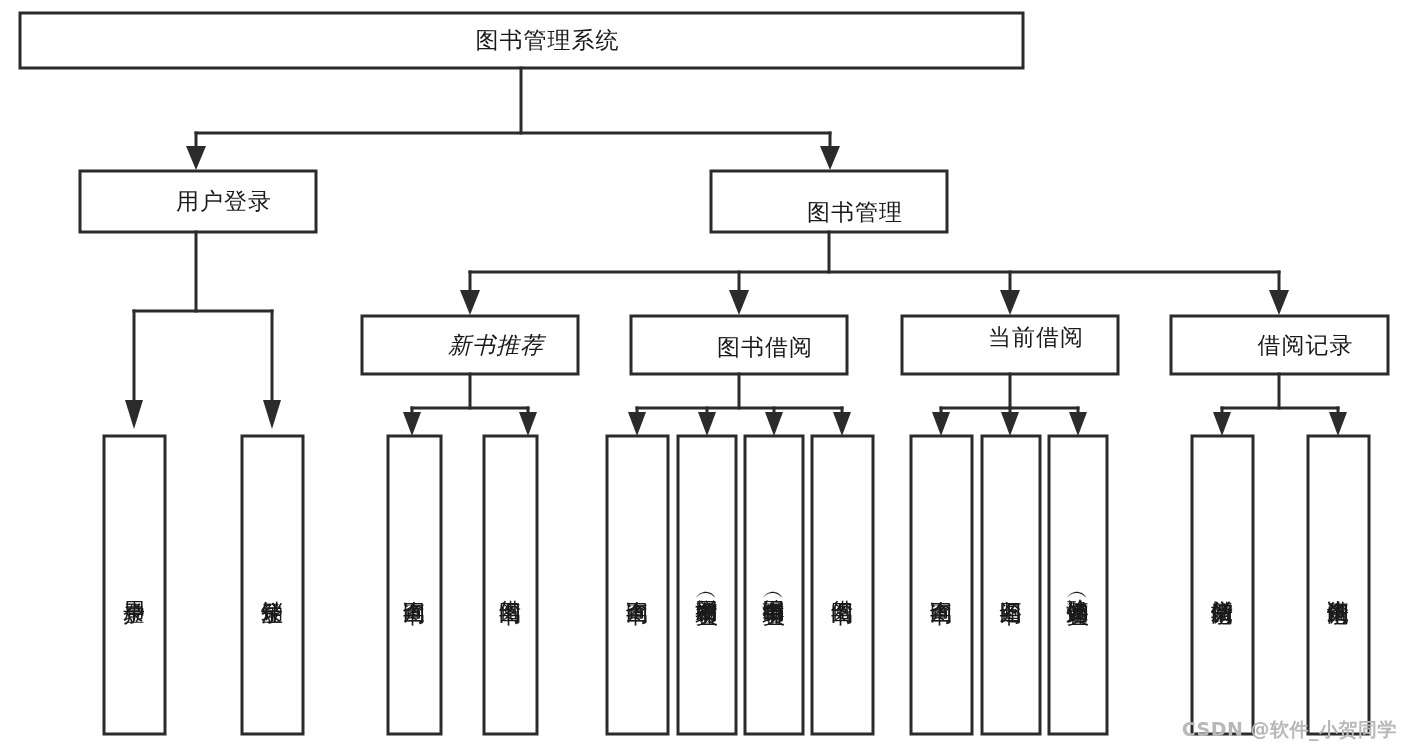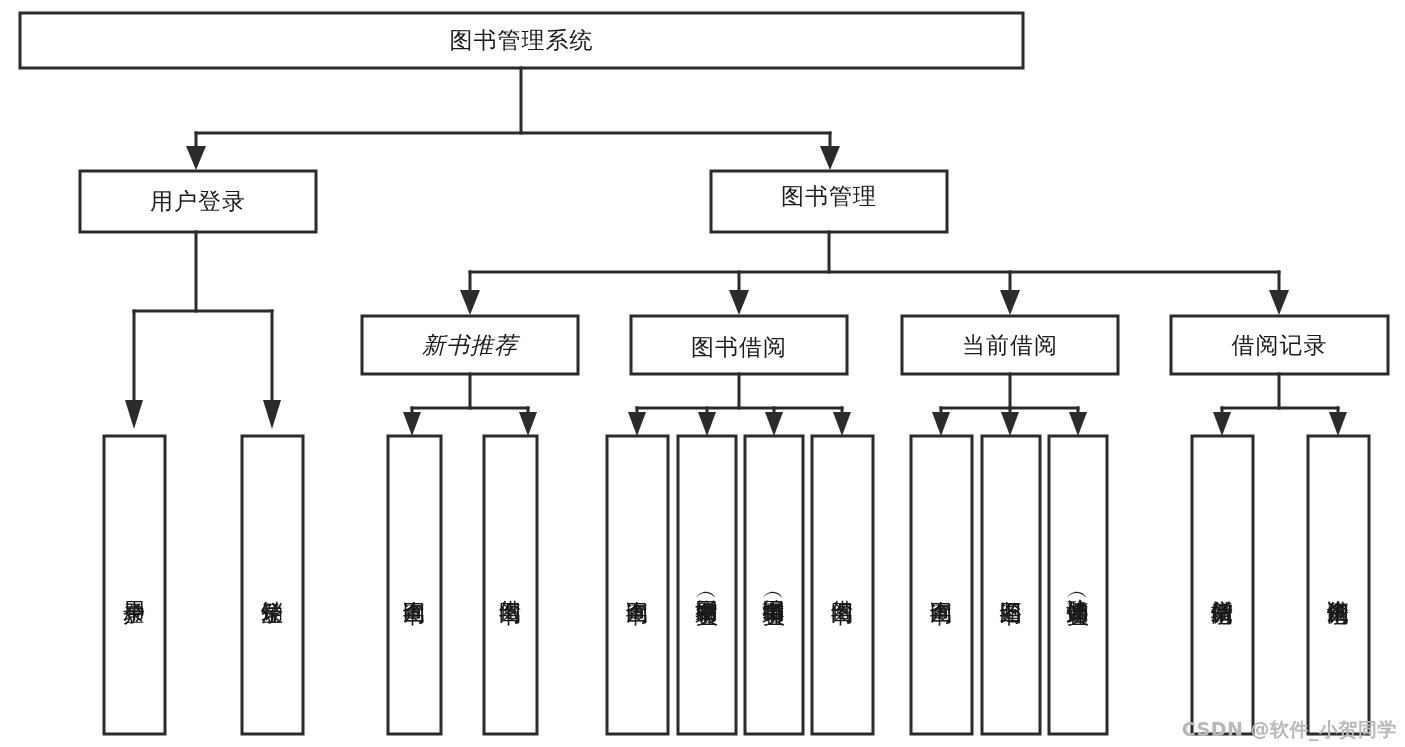--- a/index.html
+++ b/index.html
@@ -62,20 +62,21 @@
     position: absolute;
     display: flex;
     align-items: center;
     justify-content: center;
     font-family: "DejaVu Sans", "Liberation Sans", sans-serif;
     font-size: 23px;
     letter-spacing: 1px;
     color: #1a1a1a;
     white-space: nowrap;
     pointer-events: none;
+    margin-left: 26px;
   }
   .watermark {
     position: absolute;
     right: 8px;
     bottom: 4px;
     font-family: "DejaVu Sans", "Liberation Sans", sans-serif;
     font-size: 19px;
     color: #b8b8b8;
     letter-spacing: 0.5px;
     white-space: nowrap;
@@ -174,25 +175,25 @@
     <rect class="node-box" x="1049" y="436" width="58" height="298"></rect>
 
     <rect class="node-box" x="1192" y="436" width="61" height="298"></rect>
     <rect class="node-box" x="1308" y="436" width="61" height="298"></rect>
 
   </svg>
 
   <div class="hlabel-wrap" style="left:20px; top:13px; width:1003px; height:55px;">图书管理系统</div>
 
   <div class="hlabel-wrap" style="left:80px; top:171px; width:236px; height:61px;">用户登录</div>
-  <div class="hlabel-wrap" style="left:711px; top:164px; width:236px; height:65px;">图书管理</div>
+  <div class="hlabel-wrap" style="left:711px; top:180px; width:236px; height:65px;">图书管理</div>
 
   <div class="hlabel-wrap" style="left:362px; top:316px; width:216px; height:58px;font-style:italic;">新书推荐</div>
   <div class="hlabel-wrap" style="left:631px; top:316px; width:216px; height:62px;">图书借阅</div>
-  <div class="hlabel-wrap" style="left:902px; top:316px; width:216px; height:58px;">当前借阅</div>
+  <div class="hlabel-wrap" style="left:902px; top:308px; width:216px; height:58px;">当前借阅</div>
   <div class="hlabel-wrap" style="left:1171px; top:316px; width:217px; height:58px;">借阅记录</div>
 
   <div class="vlabel-wrap" style="left:104px; top:436px; width:61px; height:298px;">用户登录</div>
   <div class="vlabel-wrap" style="left:242px; top:436px; width:61px; height:298px;">注销登录</div>
 
   <div class="vlabel-wrap" style="left:388px; top:436px; width:53px; height:298px;">查询图书</div>
   <div class="vlabel-wrap" style="left:484px; top:436px; width:53px; height:298px;">借阅图书</div>
 
   <div class="vlabel-wrap" style="left:607px; top:436px; width:61px; height:298px;">查询图书</div>
   <div class="vlabel-wrap" style="left:678px; top:436px; width:58px; height:298px;">新增图书（管理员）</div>

